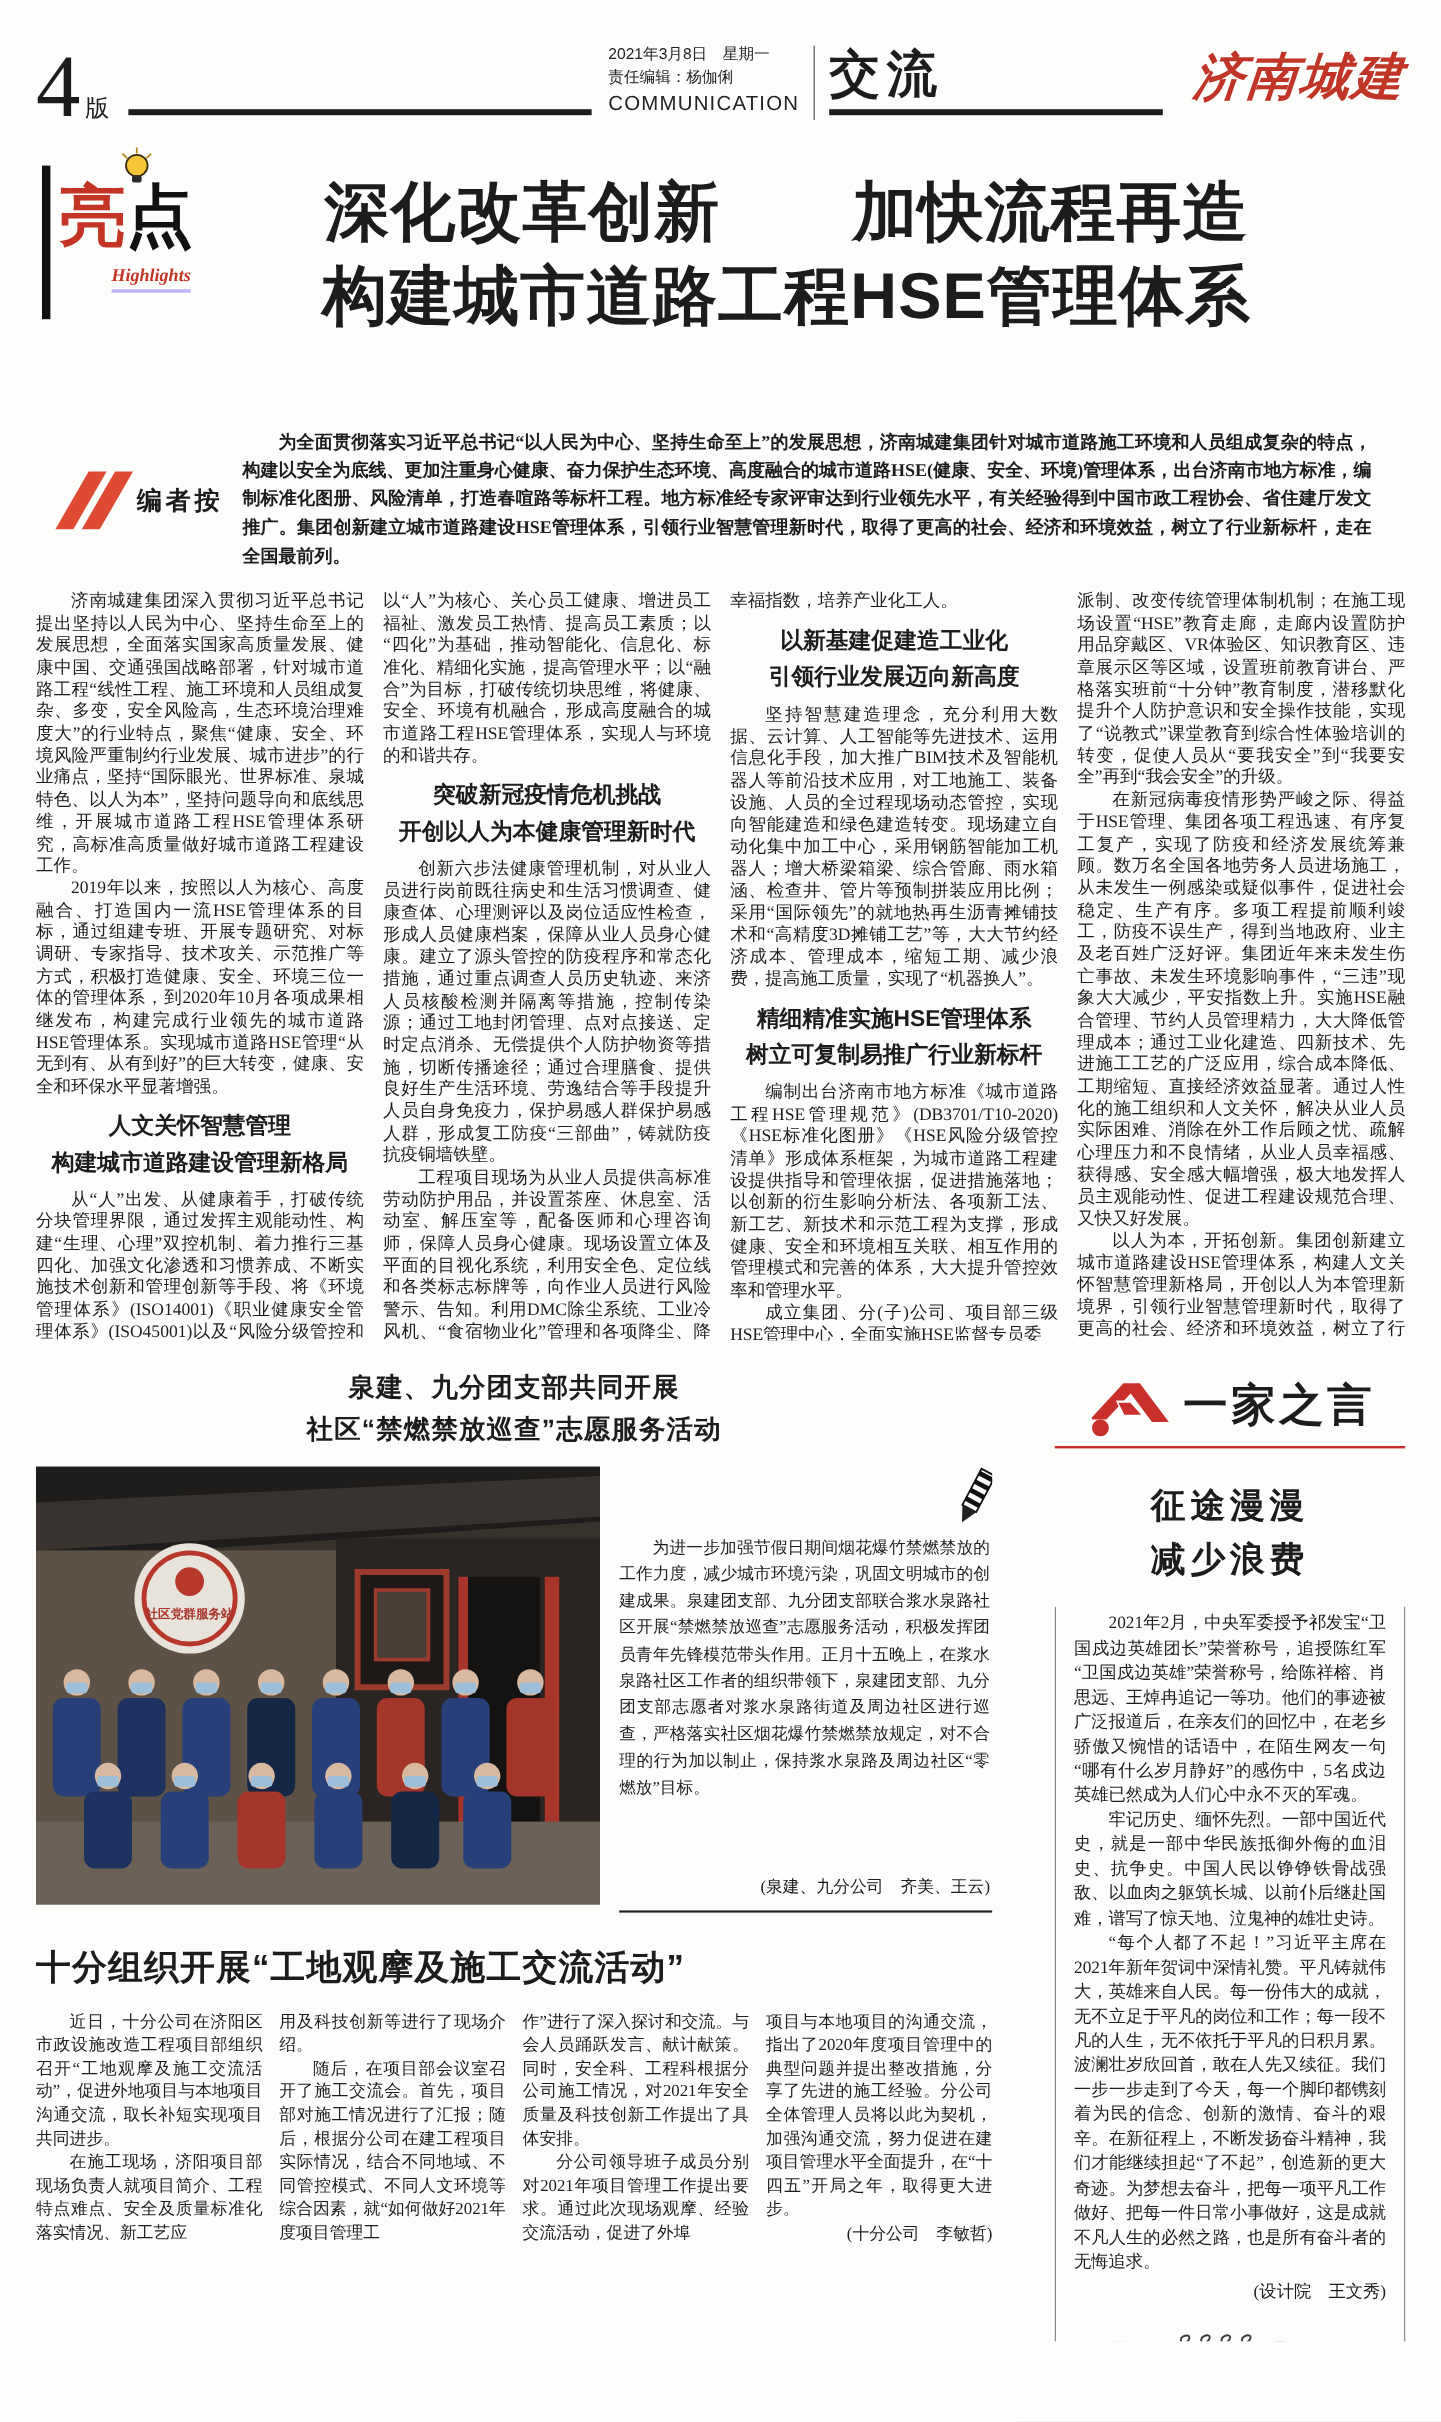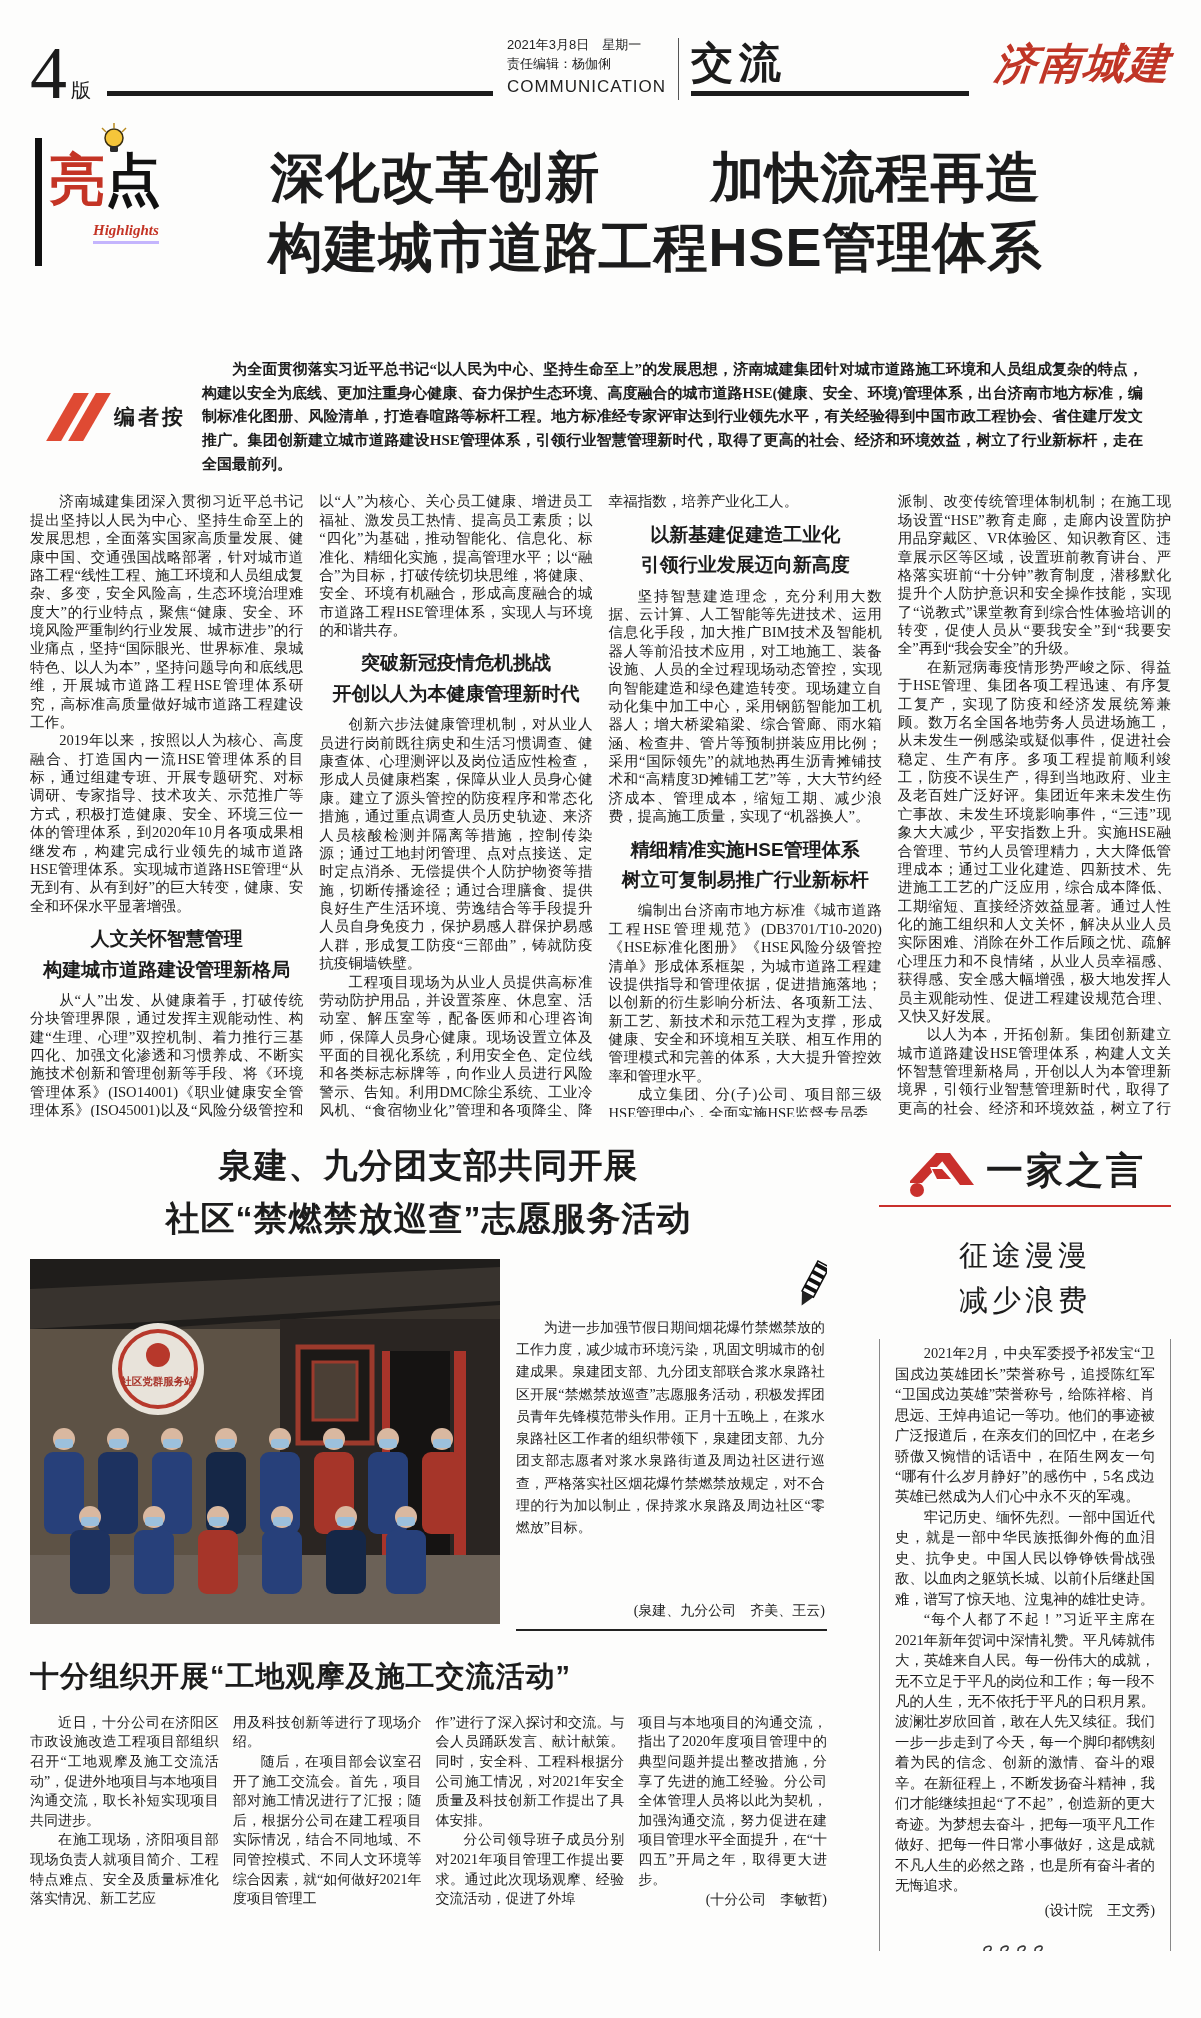--- a/index.html
+++ b/index.html
@@ -54,21 +54,21 @@
   .col .para { text-indent:2em; }
   .col .para.cont { text-indent:0; }
   .sub { font-family:"Liberation Sans","DejaVu Sans",sans-serif; font-weight:bold; text-align:center;
          font-size:19px; line-height:1.55; margin:9px 0 1px; }
   .sub + .sub { margin-top:0; margin-bottom:7px; }
 
   
   .lower-row { display:flex; gap:18px; margin-top:22px; }
   .lower-left { width:797px; }
 
-  .mid-title { text-align:center; font-weight:bold; font-size:34px; line-height:1.55; letter-spacing:1px;
+  .mid-title { text-align:center; font-weight:bold; font-size:22px; line-height:1.55; letter-spacing:1px;
                font-family:"Liberation Sans","DejaVu Sans",sans-serif; margin-bottom:14px; }
   .mid-body { display:flex; gap:16px; height:372px; overflow:hidden; }
   .photo { width:470px; height:365px; flex:0 0 auto; background:#3a342e; overflow:hidden; }
   .mid-text { flex:1; position:relative; padding:58px 2px 34px 0; font-size:13.9px; line-height:1.6;
               text-align:justify; border-bottom:2px solid #222; }
   .mid-text .para { text-indent:2em; }
   .mid-byline { position:absolute; right:2px; bottom:6px; font-size:14px; }
   .pen-icon { position:absolute; right:0; top:0; }
 
   .bottom-article { margin-top:26px; }
@@ -77,21 +77,21 @@
   .bottom-cols { display:flex; gap:14px; height:252px; overflow:hidden; }
   .bottom-cols .col { font-size:14px; line-height:1.4; }
   .col .byline { text-align:right; text-indent:0; margin-top:1px; }
 
   
   .opinion { width:326px; flex:0 0 auto;padding-left:34px; }
   .op-header { display:flex; align-items:center; justify-content:center; gap:10px;
                border-bottom:2px solid #c9302c; padding-bottom:8px; margin-top:6px; }
   .op-header-text { font-size:37px; font-weight:bold; letter-spacing:3px; }
   .op-title { text-align:center; font-size:29px; letter-spacing:4px; line-height:1.55;
-              margin:26px 0 16px; font-weight:400; }
+              margin:26px 0 16px; font-weight:700; }
   .op-text { border-left:1px solid #888; border-right:1px solid #888; padding:4px 15px 8px;
              font-size:14.4px; line-height:1.42; text-align:justify; height:612px; overflow:hidden; }
   .op-text .para { text-indent:2em; }
   .op-byline { text-align:right; margin-top:4px; }
   .flourish { text-align:center; margin-top:18px; }
 </style>
 </head>
 <body>
 
 <div class="page">

